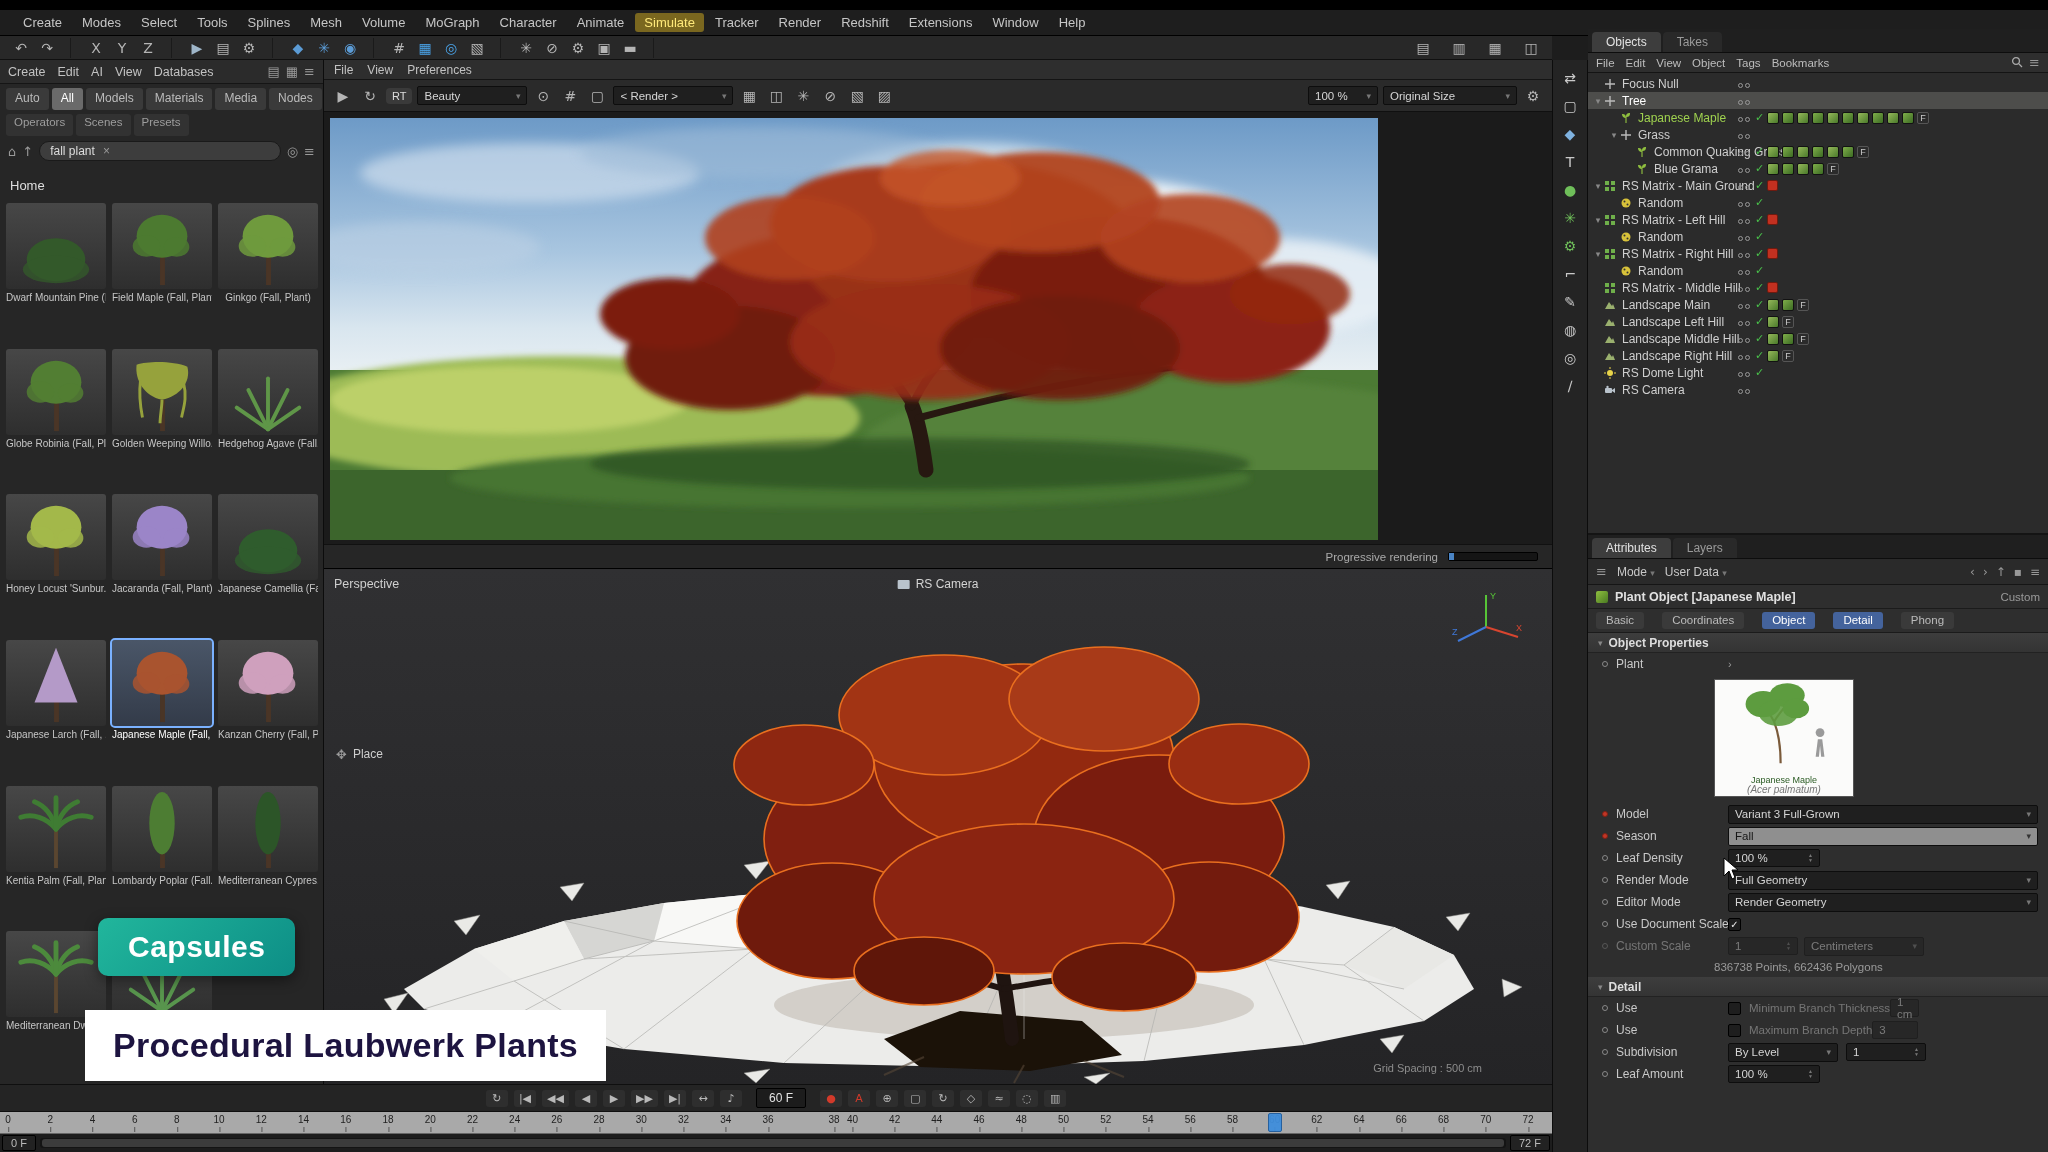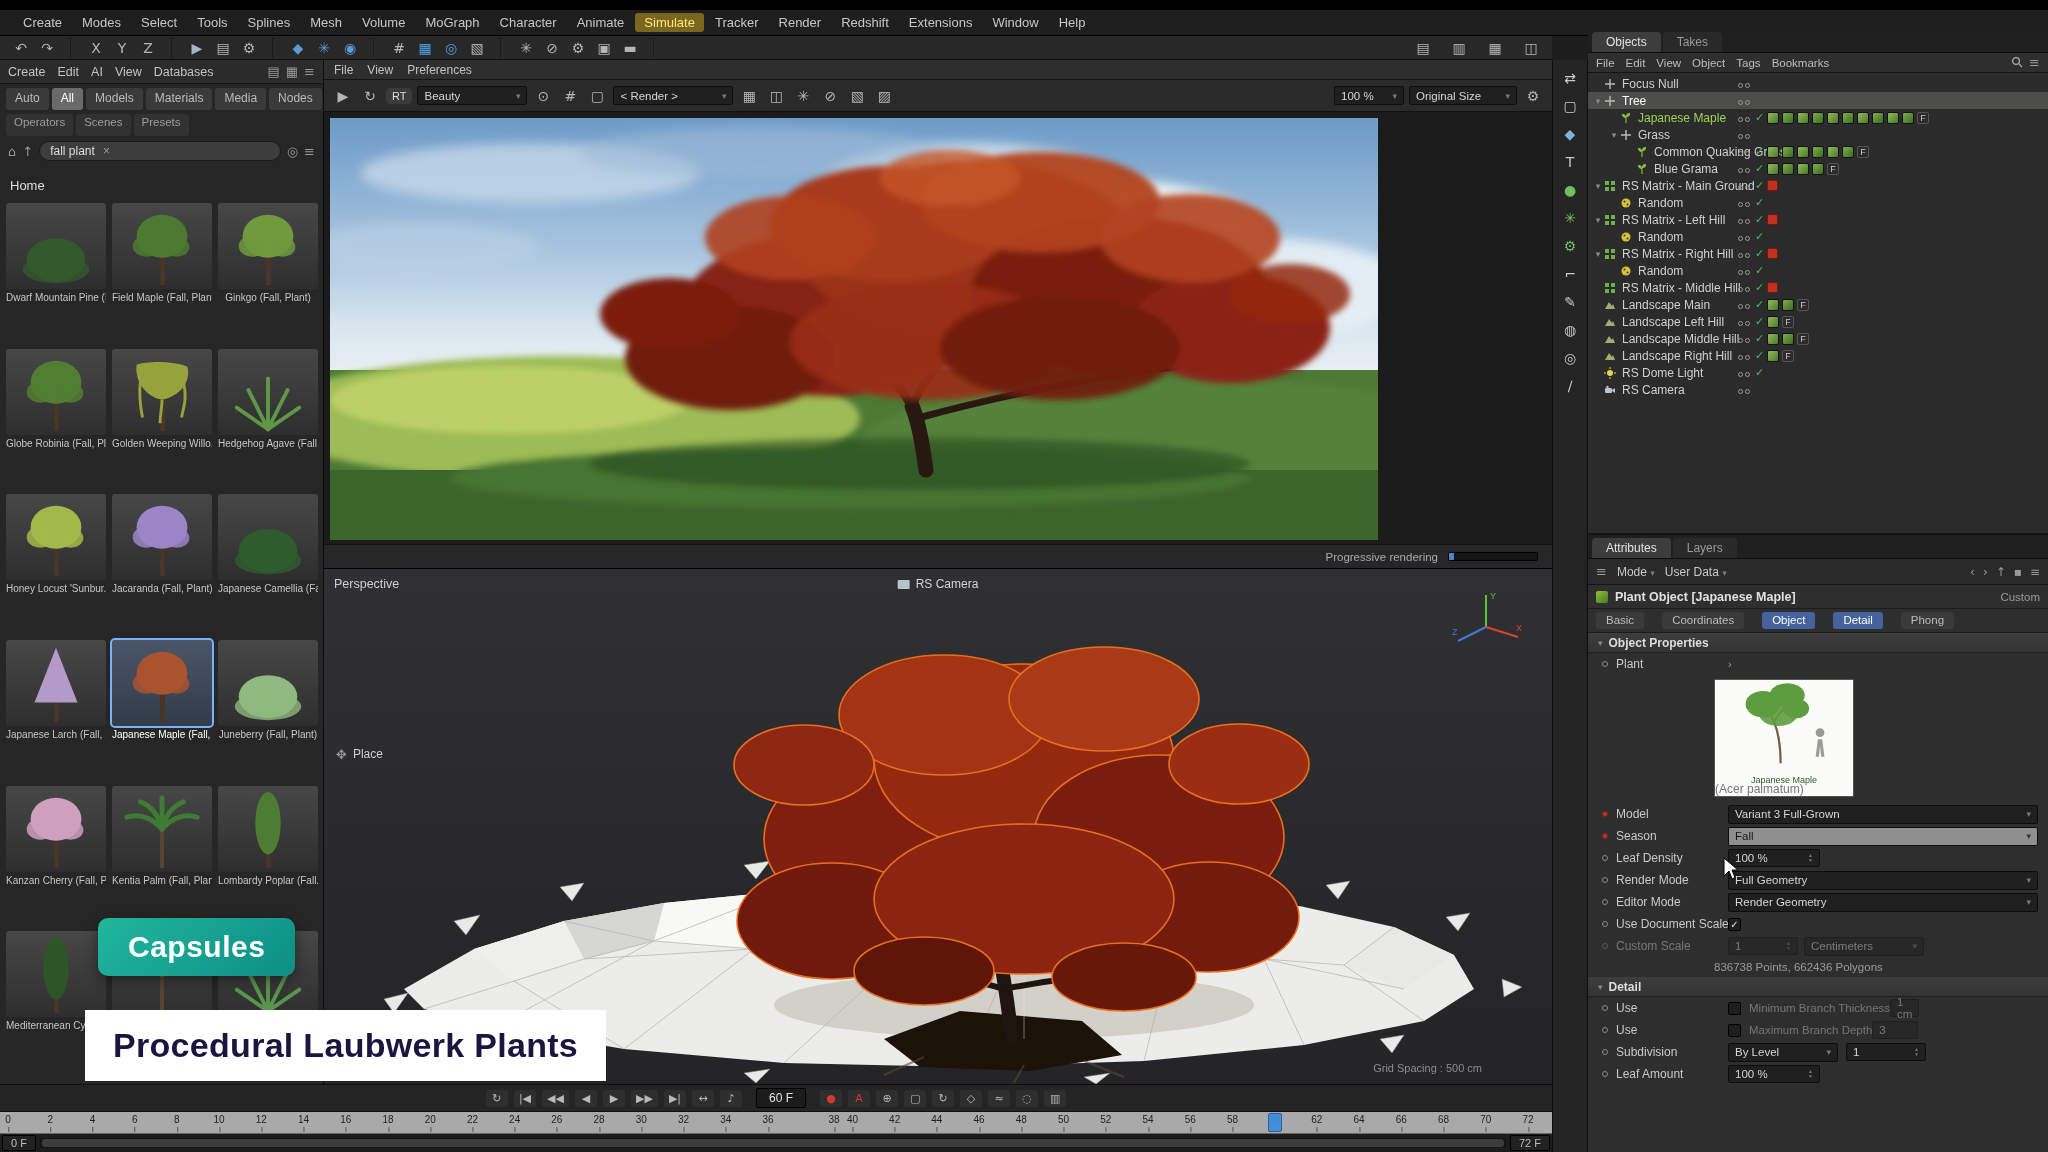--- a/index.html
+++ b/index.html
@@ -54,21 +54,21 @@
   .center{position:absolute;left:324px;top:60px;width:1228px;height:1024px;background:#222}
   .ipr-menu{display:flex;gap:14px;align-items:center;height:20px;background:#2e2e2e;
     border-bottom:1px solid #141414;padding:0 10px;font-size:12px}
   .vmenu{color:#c2c2c2}
   .ipr-toolbar{display:flex;align-items:center;gap:5px;height:32px;background:#2a2a2a;
     border-bottom:1px solid #101010;padding:0 8px}
   .rtbtn{font-size:11px;color:#ddd;background:#3a3a3a;border-radius:4px;padding:2px 6px}
   .dd{background:#1f1f1f;border:1px solid #0d0d0d;border-radius:2px;height:19px;display:flex;
     align-items:center;justify-content:space-between;padding:0 6px;font-size:11.5px;color:#d5d5d5}
   .dd .caret{color:#777;font-size:9px;margin-left:6px}
-  .w70{width:70px}.w110{width:110px}.w120{width:120px}.w130{width:108px}
+  .w70{width:70px}.w110{width:110px}.w120{width:120px}.w130{width:134px}
   .ipr-canvas{position:relative;height:432px;background:#1b1b1b}
   .ipr-canvas svg{position:absolute;left:6px;top:6px}
   .ipr-status{height:24px;background:#262626;border-top:1px solid #111;display:flex;
     align-items:center;justify-content:flex-end;gap:10px;padding:0 14px;font-size:11.5px;color:#aaa}
   .prog{width:90px;height:9px;background:#151515;border:1px solid #000;border-radius:2px}
   .prog-fill{width:6%;height:100%;background:#4a84c4}
 
   .viewport{position:relative;width:1228px;height:516px;background:#2d2d2f;overflow:hidden;
     border-top:1px solid #000}
   .vp-label{position:absolute;left:10px;top:8px;font-size:12.5px;color:#cfcfcf}
@@ -159,21 +159,21 @@
   .spin{display:flex;flex-direction:column;font-size:5px;color:#777;line-height:5px}
   .dim{opacity:.45}
   .cb{width:13px;height:13px;background:#1e1e1e;border:1px solid #000;border-radius:2px;display:flex;
     align-items:center;justify-content:center;font-size:10px;color:#e8e8e8;margin-right:8px;flex:0 0 13px}
   .sub{font-size:11.5px;color:#c9c9c9;white-space:nowrap}
   .stats{padding:4px 10px 4px 126px;font-size:11.5px;color:#9a9a9a}
   .plant-thumb{margin:4px 0 6px 126px;width:140px;height:118px;background:#fbfbfa;border:1px solid #555;
     position:relative}
   .plant-thumb svg{width:140px;height:92px}
   .cap1{text-align:center;font-size:9px;color:#2a5b23;line-height:10px}
-  .cap2{font-size:12px;color:#777;line-height:9px}
+  .cap2{text-align:center;font-size:10px;color:#777;font-style:italic;line-height:9px}
   .dd.light{background:#8f8f8f;color:#161616}
   .dd.light .caret{color:#333}
   .flex1{flex:1}
 
   
   .badge{position:absolute;left:98px;top:918px;z-index:50;padding:12px 30px;border-radius:10px;
     background:linear-gradient(135deg,var(--badge-teal-1),var(--badge-teal-2));color:#fff;
     font-size:30px;font-weight:bold;letter-spacing:.5px;box-shadow:0 4px 14px rgba(0,0,0,.45)}
   .title-card{position:absolute;left:85px;top:1010px;z-index:50;padding:16px 28px;background:#fff;
     color:var(--title-text);font-size:34px;font-weight:800;letter-spacing:.3px}
@@ -395,29 +395,20 @@
         <div class="acell selected">
           <div class="athumb">
             <svg viewBox="0 0 96 86" width="96" height="84">
               <rect x="46" y="50" width="5" height="32" fill="#4a3526"></rect>
               <ellipse cx="48" cy="32" rx="26" ry="22" fill="#a9542f"></ellipse>
               <ellipse cx="32" cy="42" rx="14" ry="11" fill="#a9542f" opacity=".85"></ellipse>
               <ellipse cx="63" cy="43" rx="13" ry="10" fill="#a9542f" opacity=".85"></ellipse>
             </svg>
           </div>
           <div class="albl">Japanese Maple (Fall, ...</div>
-        </div>
-        <div class="acell">
-          <div class="athumb">
-            <svg viewBox="0 0 96 86" width="96" height="84">
-              <ellipse cx="48" cy="56" rx="30" ry="22" fill="#8fb97e"></ellipse>
-              <ellipse cx="48" cy="66" rx="34" ry="14" fill="#8fb97e" opacity=".8"></ellipse>
-            </svg>
-          </div>
-          <div class="albl">Juneberry (Fall, Plant)</div>
         </div>
         <div class="acell">
           <div class="athumb">
             <svg viewBox="0 0 96 86" width="96" height="84">
               <rect x="46" y="50" width="5" height="32" fill="#4a3526"></rect>
               <ellipse cx="48" cy="32" rx="26" ry="22" fill="#cfa0bd"></ellipse>
               <ellipse cx="32" cy="42" rx="14" ry="11" fill="#cfa0bd" opacity=".85"></ellipse>
               <ellipse cx="63" cy="43" rx="13" ry="10" fill="#cfa0bd" opacity=".85"></ellipse>
             </svg>
           </div>

